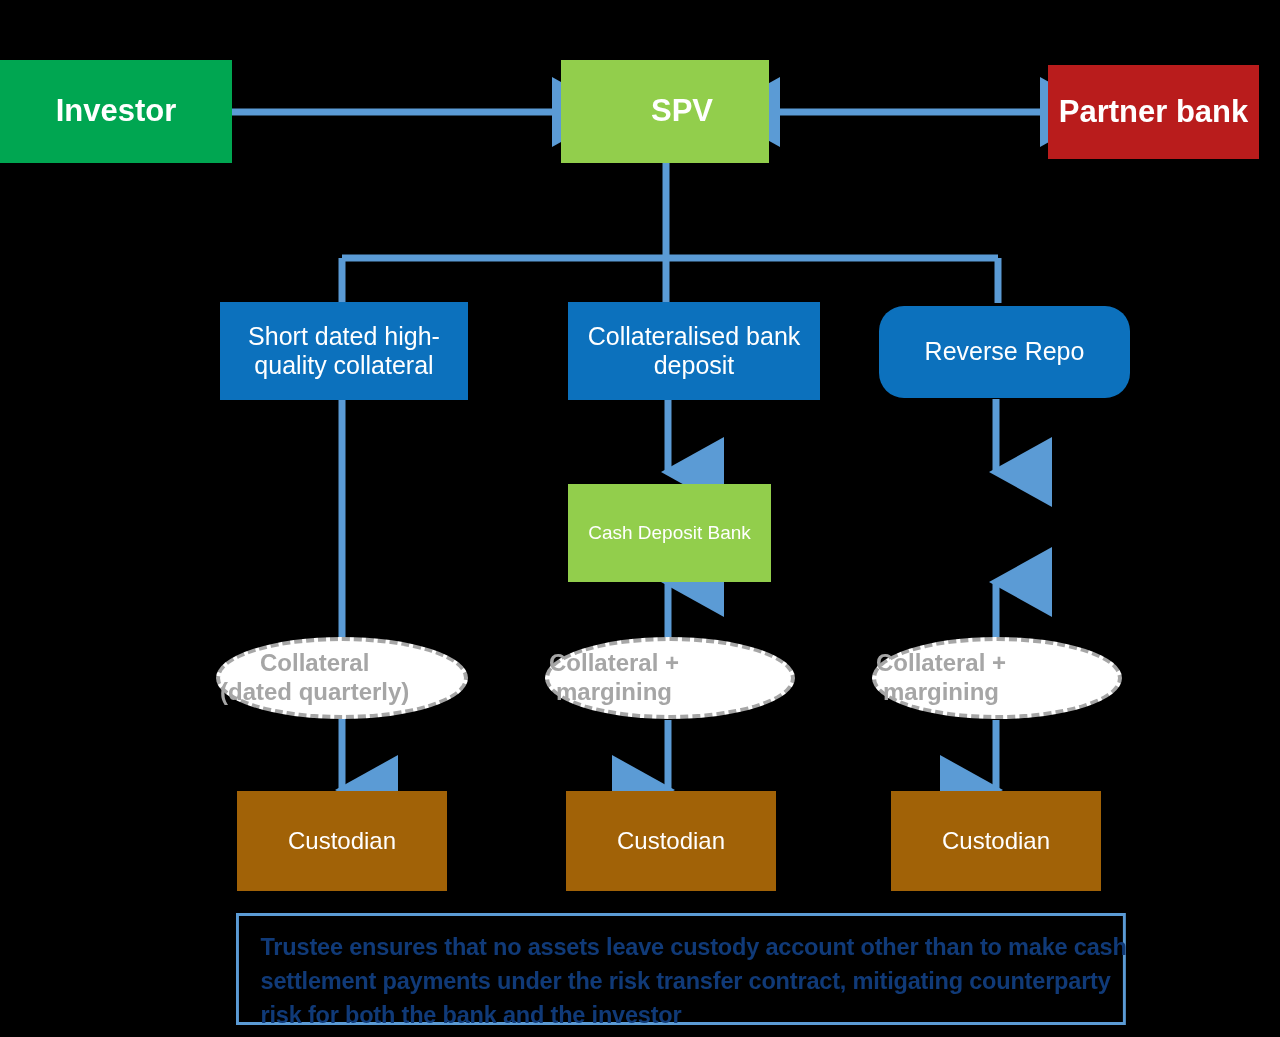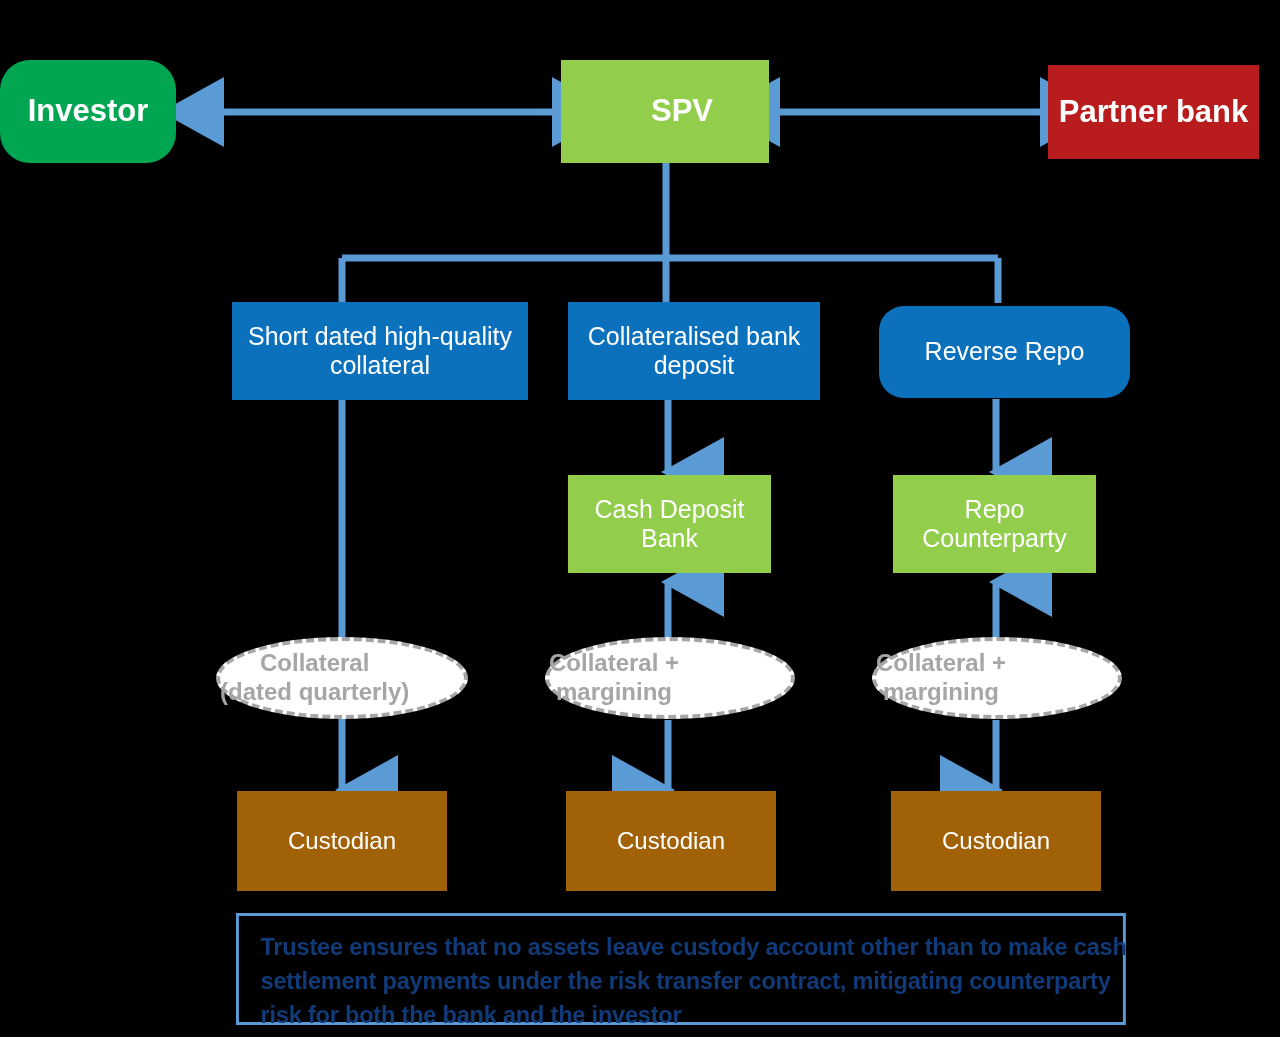--- a/index.html
+++ b/index.html
@@ -51,22 +51,23 @@
     font-weight: bold;
     font-size: 31px;
   }
   .node-blue {
     background: #0C71BD;
     font-size: 25px;
     font-weight: normal;
   }
   .node-green {
     background: #92CE4C;
-    font-size: 25px;
+    font-size: 19px;
     font-weight: normal;
+    margin-top: 9px;
   }
   .node-custodian {
     background: #a16207;
     font-size: 24px;
     font-weight: normal;
   }
   .ellipse {
     position: absolute;
     display: flex;
     align-items: center;
@@ -151,51 +152,48 @@
 
     <g>
       <line x1="996" y1="399" x2="996" y2="472" stroke="#5B9BD5" stroke-width="7" marker-end="url(#arrD)"></line>
     </g>
     <g>
       <line x1="996" y1="640" x2="996" y2="582" stroke="#5B9BD5" stroke-width="7" marker-end="url(#arrU)"></line>
       <line x1="996" y1="790" x2="996" y2="720" stroke="#5B9BD5" stroke-width="7" marker-start="url(#arrD)"></line>
     </g>
   </svg>
 
-  <div class="node node-investor" style="left:0px; top:60px; width:176px; height:103px;border-radius:30px;">
+  <div class="node node-investor" style="left:0px; top:60px; width:232px; height:103px;">
     <span>Investor</span>
   </div>
 
   <div class="node node-spv" style="left:561px; top:60px; width:208px; height:103px;">
     <span>SPV</span>
   </div>
 
   <div class="node node-partner" style="left:1048px; top:65px; width:211px; height:94px;">
     <span>Partner bank</span>
   </div>
 
-  <div class="node node-blue" style="left:232px; top:302px; width:296px; height:98px;">
+  <div class="node node-blue" style="left:220px; top:302px; width:248px; height:98px;">
     <span>Short dated high-quality collateral</span>
   </div>
 
   <div class="node node-blue" style="left:568px; top:302px; width:252px; height:98px;">
     <span>Collateralised bank deposit</span>
   </div>
 
   <div class="node node-blue" style="left:879px; top:306px; width:251px; height:92px;border-radius:25px;">
     <span>Reverse  Repo</span>
   </div>
 
   <div class="node node-green" style="left:568px; top:475px; width:203px; height:98px;">
     <span>Cash Deposit Bank</span>
   </div>
 
-  <div class="node node-green" style="left:893px; top:475px; width:203px; height:98px;">
-    <span>Repo Counterparty</span>
-  </div>
 
   <div class="ellipse" style="left:216px; top:637px; width:252px; height:82px;">
     <span>
       <span>Collateral</span><br>
       <span>(dated quarterly)</span>
     </span>
   </div>
 
   <div class="ellipse" style="left:545px; top:637px; width:250px; height:82px;">
     <span>

